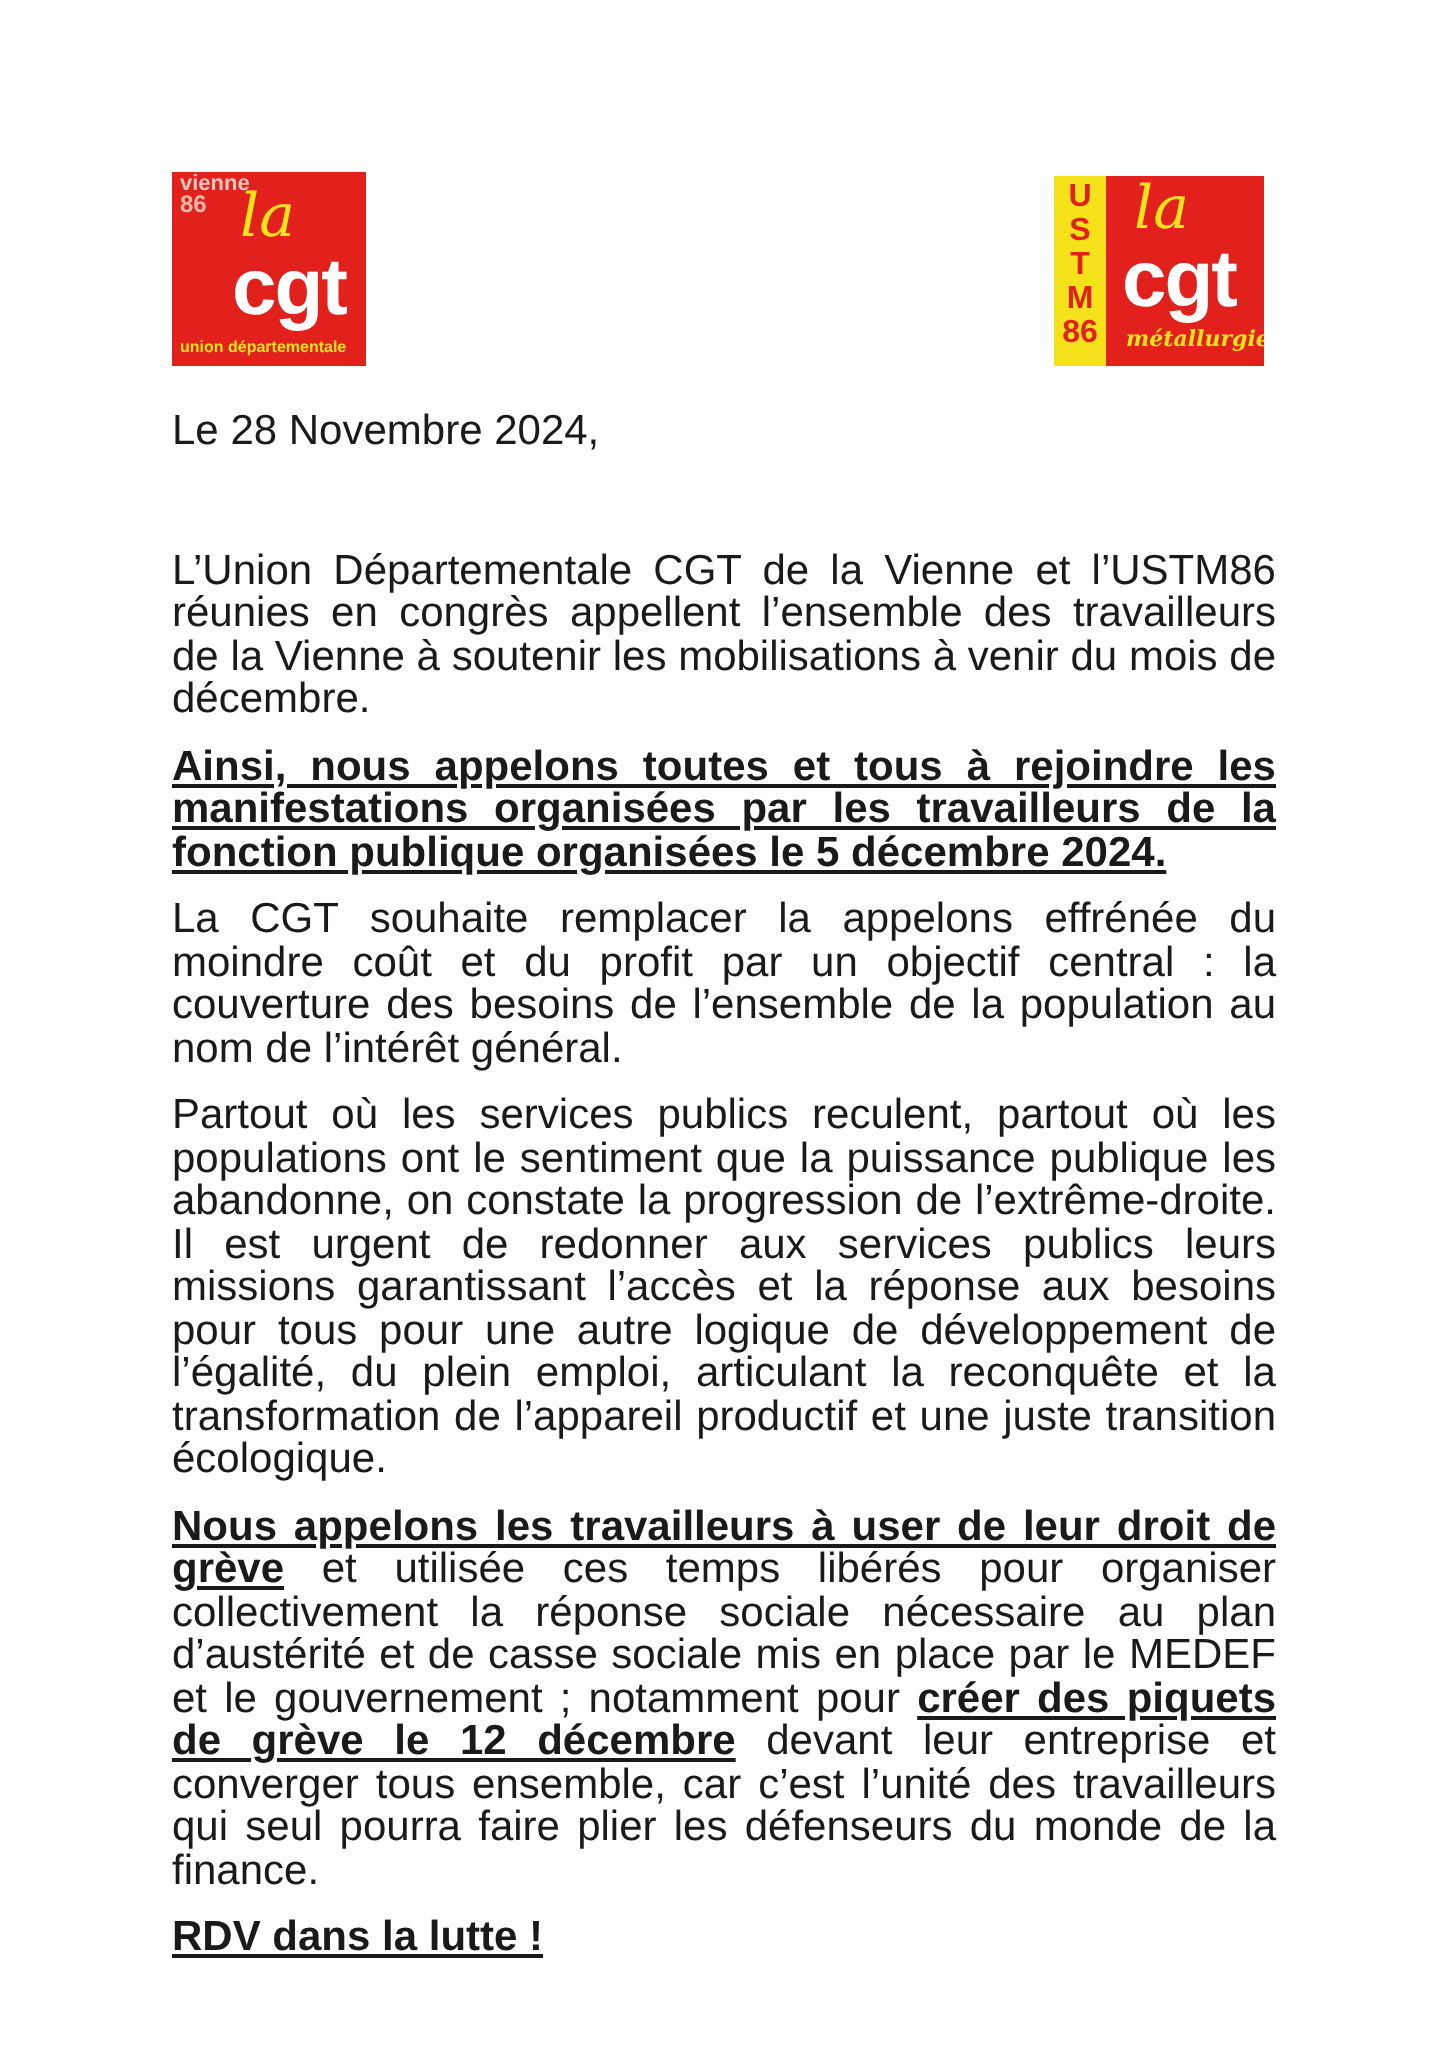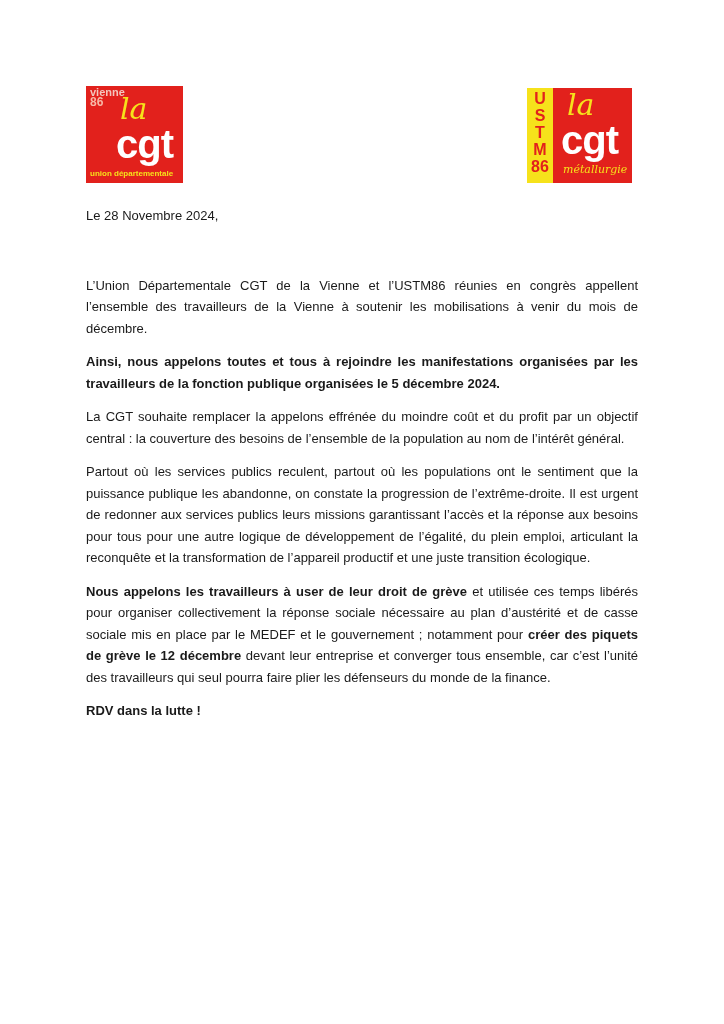--- a/index.html
+++ b/index.html
@@ -10,27 +10,27 @@
   .logo-left .n86 { position: absolute; left: 4px; top: 10px; font-size: 12px; font-weight: bold; color: #f7b9a8; line-height: 12px; }
   .logo-left .la { position: absolute; left: 34px; top: 8px; font-family: "DejaVu Serif", serif; font-style: italic; font-size: 30px; color: #f6e21b; line-height: 30px; }
   .logo-left .cgt { position: absolute; left: 30px; top: 38px; font-size: 40px; font-weight: bold; color: #ffffff; line-height: 40px; letter-spacing: -1px; }
   .logo-left .ud { position: absolute; left: 4px; top: 83px; font-size: 8px; font-weight: bold; color: #f6e21b; line-height: 9px; white-space: nowrap; text-align: right; }
 
   .logo-right { position: absolute; left: 527px; top: 88px; width: 105px; height: 95px; background: #e2211c; overflow: hidden; }
   .logo-right .band { position: absolute; left: 0; top: 0; width: 26px; height: 95px; background: #f6e21b; }
   .logo-right .ustm { position: absolute; left: 3px; top: 2px; width: 20px; font-size: 16px; font-weight: bold; color: #e2211c; line-height: 17px; text-align: center; }
   .logo-right .la { position: absolute; left: 40px; top: 2px; font-family: "DejaVu Serif", serif; font-style: italic; font-size: 30px; color: #f6e21b; line-height: 30px; }
   .logo-right .cgt { position: absolute; left: 34px; top: 32px; font-size: 40px; font-weight: bold; color: #ffffff; line-height: 40px; letter-spacing: -1px; }
-  .logo-right .metal { position: absolute; left: 36px; top: 76px; font-family: "DejaVu Serif", serif; font-style: italic; font-size: 11px; color: #f6e21b; line-height: 12px; white-space: nowrap; }
+  .logo-right .metal { position: absolute; left: 36px; top: 76px; font-family: "DejaVu Serif", serif; font-style: italic; font-size: 11px; color: #f6e21b; line-height: 12px; white-space: nowrap; font-weight: bold; }
 
-  .doc { position: absolute; left: 86px; top: 205px; width: 552px; font-size: 13px; line-height: 21.5px; }
+  .doc { position: absolute; left: 86px; top: 205px; width: 552px; font-size: 21px; line-height: 21.5px; }
   .date { margin: 0; }
   p { margin: 12px 0 11px 0; text-align: justify; }
   .p1 { margin-top: 48px; }
-  b { font-weight: bold; }
+  b { font-weight: bold; text-decoration: underline; }
   u { text-decoration: underline; }
 </style>
 </head>
 <body>
 
 <div class="logo-left">
   <span class="vienne">vienne</span>
   <span class="n86">86</span>
   <span class="la">la</span>
   <span class="cgt">cgt</span>

